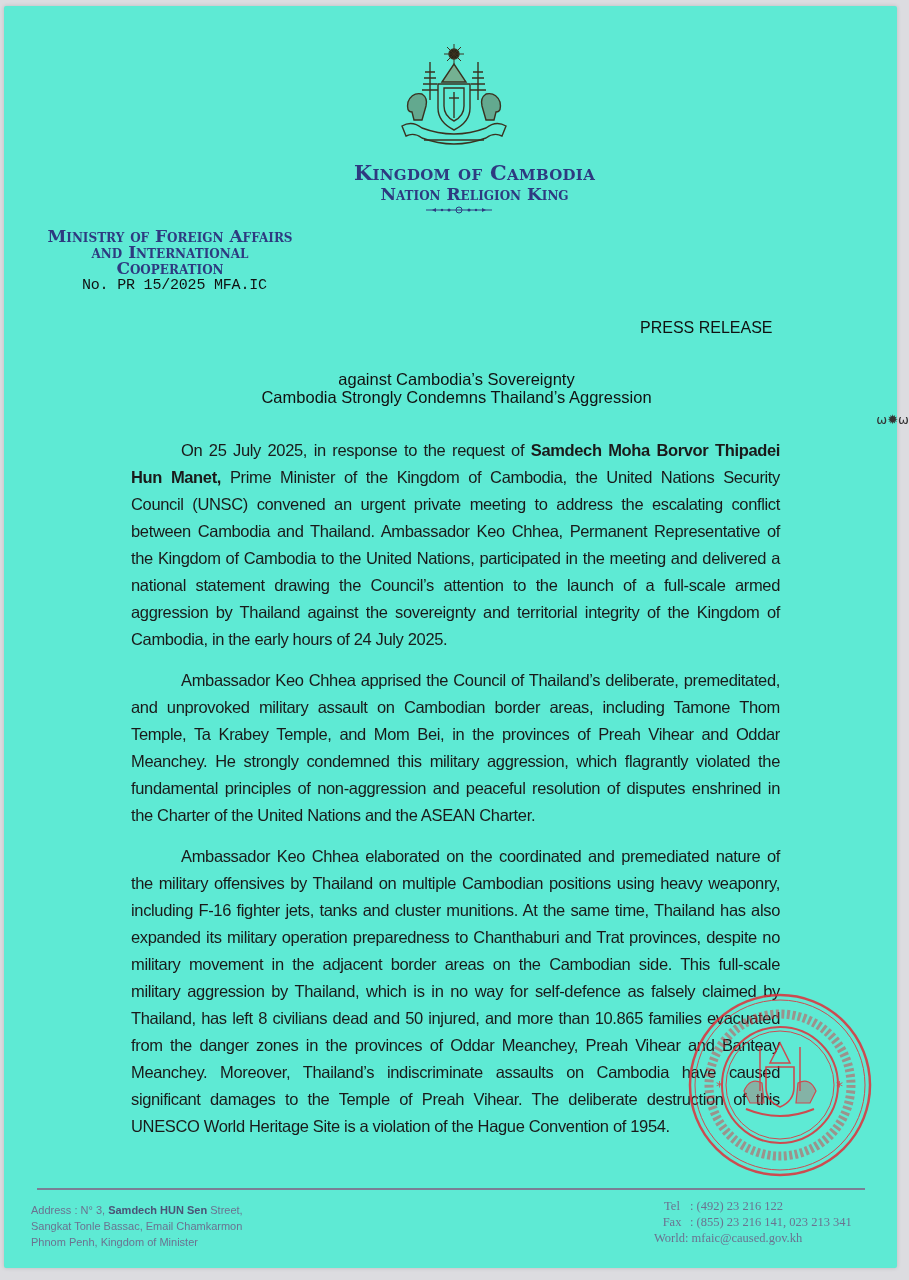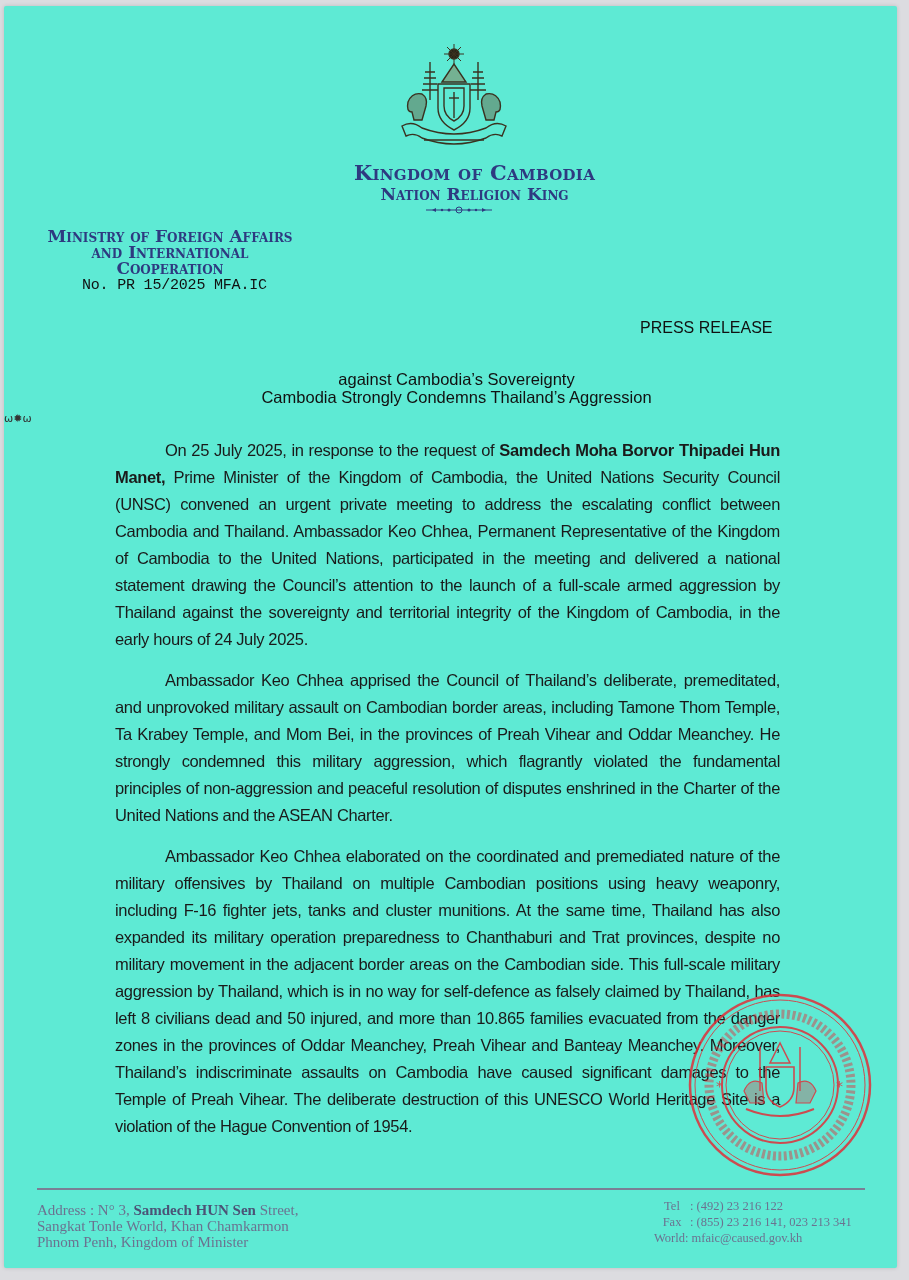--- a/index.html
+++ b/index.html
@@ -64,52 +64,52 @@
   .title {
     position: absolute;
     left: 0; width: 905px;
     text-align: center;
     font-size: 16.5px; color: #111;
   }
   .t1 { top: 358px; margin-top: 24px; }
   .t2 { top: 364px; }
   .orn2 {
     position: absolute; top: 406px; left: 0; width: 905px;
-    text-align: left; font-size: 11px; color: #333;
+    text-align: right; font-size: 13px; color: #333;
     font-family: "DejaVu Sans", sans-serif;
   }
   .body {
     position: absolute;
     left: 111px; width: 665px;
     font-size: 16.5px;
     line-height: 27px;
     color: #1a1a1a;
     text-align: justify;
     letter-spacing: -0.35px;
   }
-  .body p { margin: 0 0 14px 0; text-indent: 50px; }
+  .body p { margin: 0 0 14px 16px; text-indent: 50px; }
   .body b { font-weight: bold; }
   .p1 { top: 431px; }
   .stamp {
     position: absolute;
     left: 682px; top: 985px;
     width: 188px; height: 188px;
     opacity: 0.85;
     pointer-events: none;
   }
   .rule {
     position: absolute;
     left: 33px; top: 1182px; width: 828px; height: 2px;
     background: #7a7f95;
   }
   .addr {
     position: absolute;
-    left: 33px; top: 1196px;
-    font-family: Liberation Serif, serif;
-    font-size: 15px; line-height: 16px;
+    left: 27px; top: 1196px;
+    font-family: Liberation Sans, sans-serif;
+    font-size: 11px; line-height: 16px;
     color: #6b7290;
   }
   .addr b { font-weight: bold; color: #4b5376; }
   .contact {
     position: absolute;
     left: 650px; top: 1192px;
     font-family: "Liberation Serif", serif;
     font-size: 12.5px; line-height: 16px;
     color: #6b7290;
     text-align: center;
@@ -202,21 +202,21 @@
       <path d="M60 118 q34 14 68 0" stroke-width="2"></path>
     </g>
     <text x="30" y="100" fill="#e0303a" font-size="14" font-family="DejaVu Sans, sans-serif">*</text>
     <text x="150" y="100" fill="#e0303a" font-size="14" font-family="DejaVu Sans, sans-serif">*</text>
   </svg>
 
   <div class="rule"></div>
 
   <div class="addr">
     <div><span>Address : N° 3, </span><b>Samdech HUN Sen</b><span> Street,</span></div>
-    <div>Sangkat Tonle World, Khan Chamkarmon</div>
+    <div>Sangkat Tonle Bassac, Email Chamkarmon</div>
     <div>Phnom Penh, Kingdom of Minister</div>
   </div>
 
   <div class="contact">
     <div class="row">
         <span class="lbl">Tel</span>
         <span>: (492) 23 216 122</span>
       </div>
     <div class="row">
         <span class="lbl">Fax</span>

